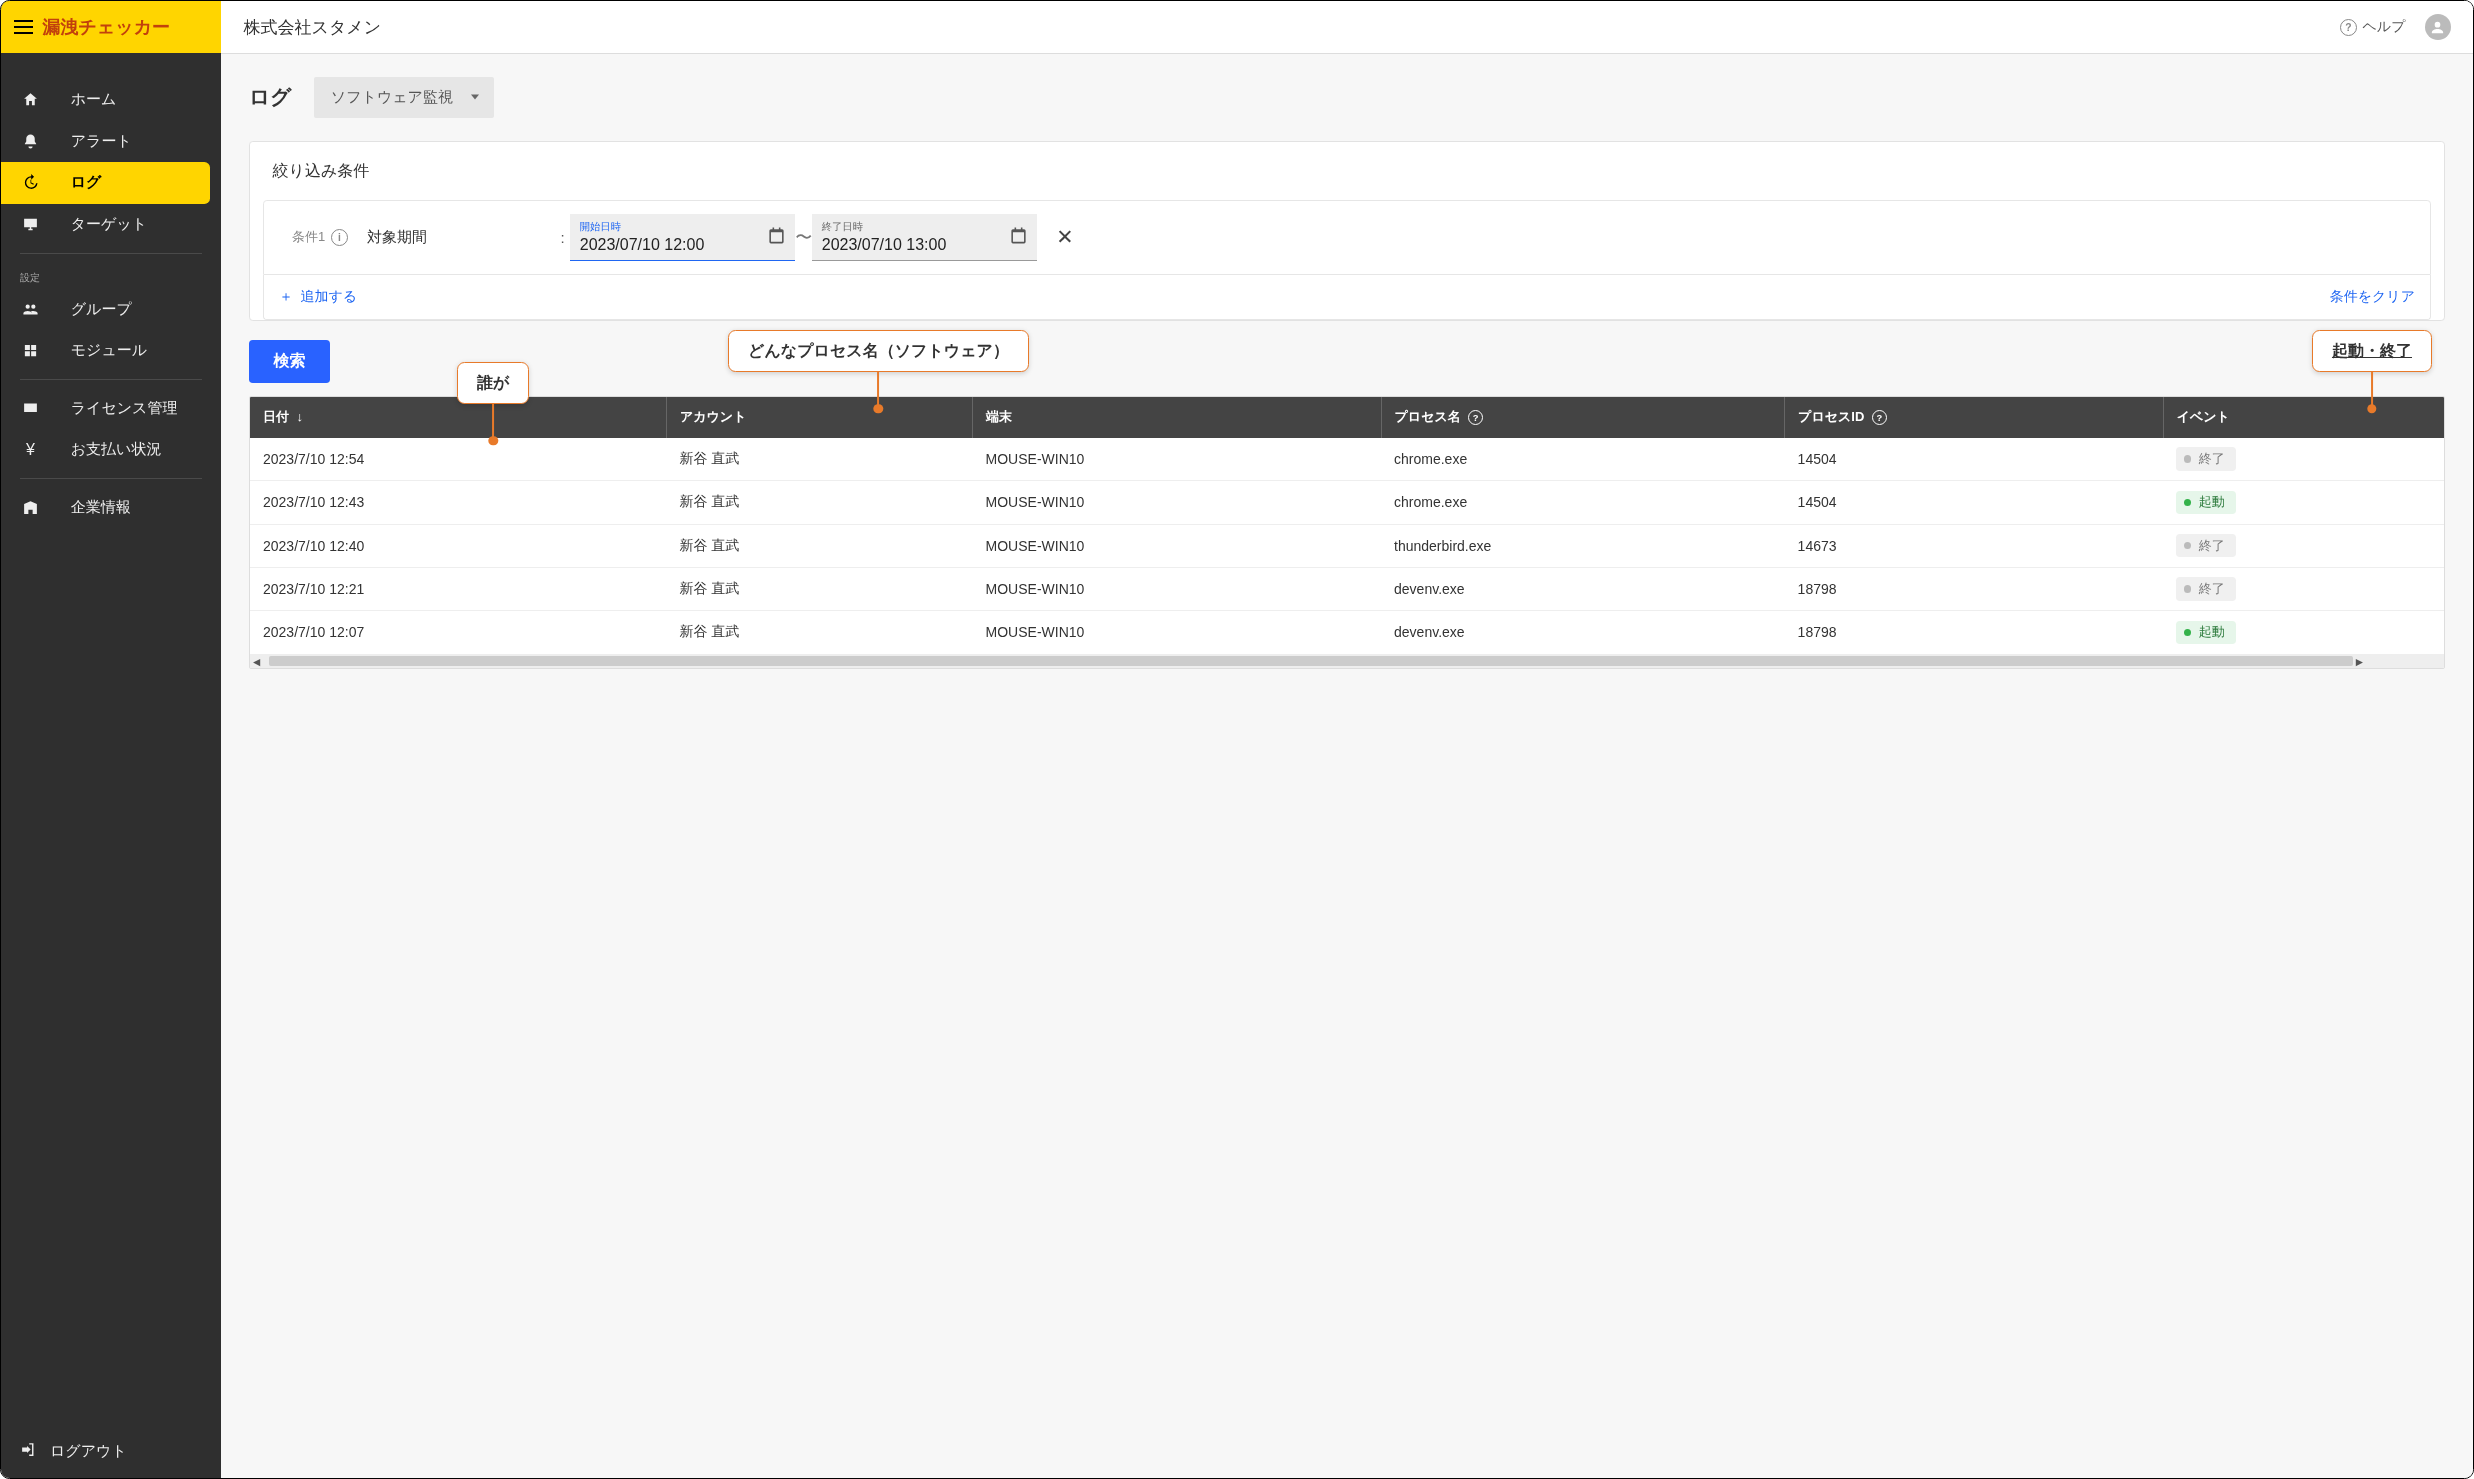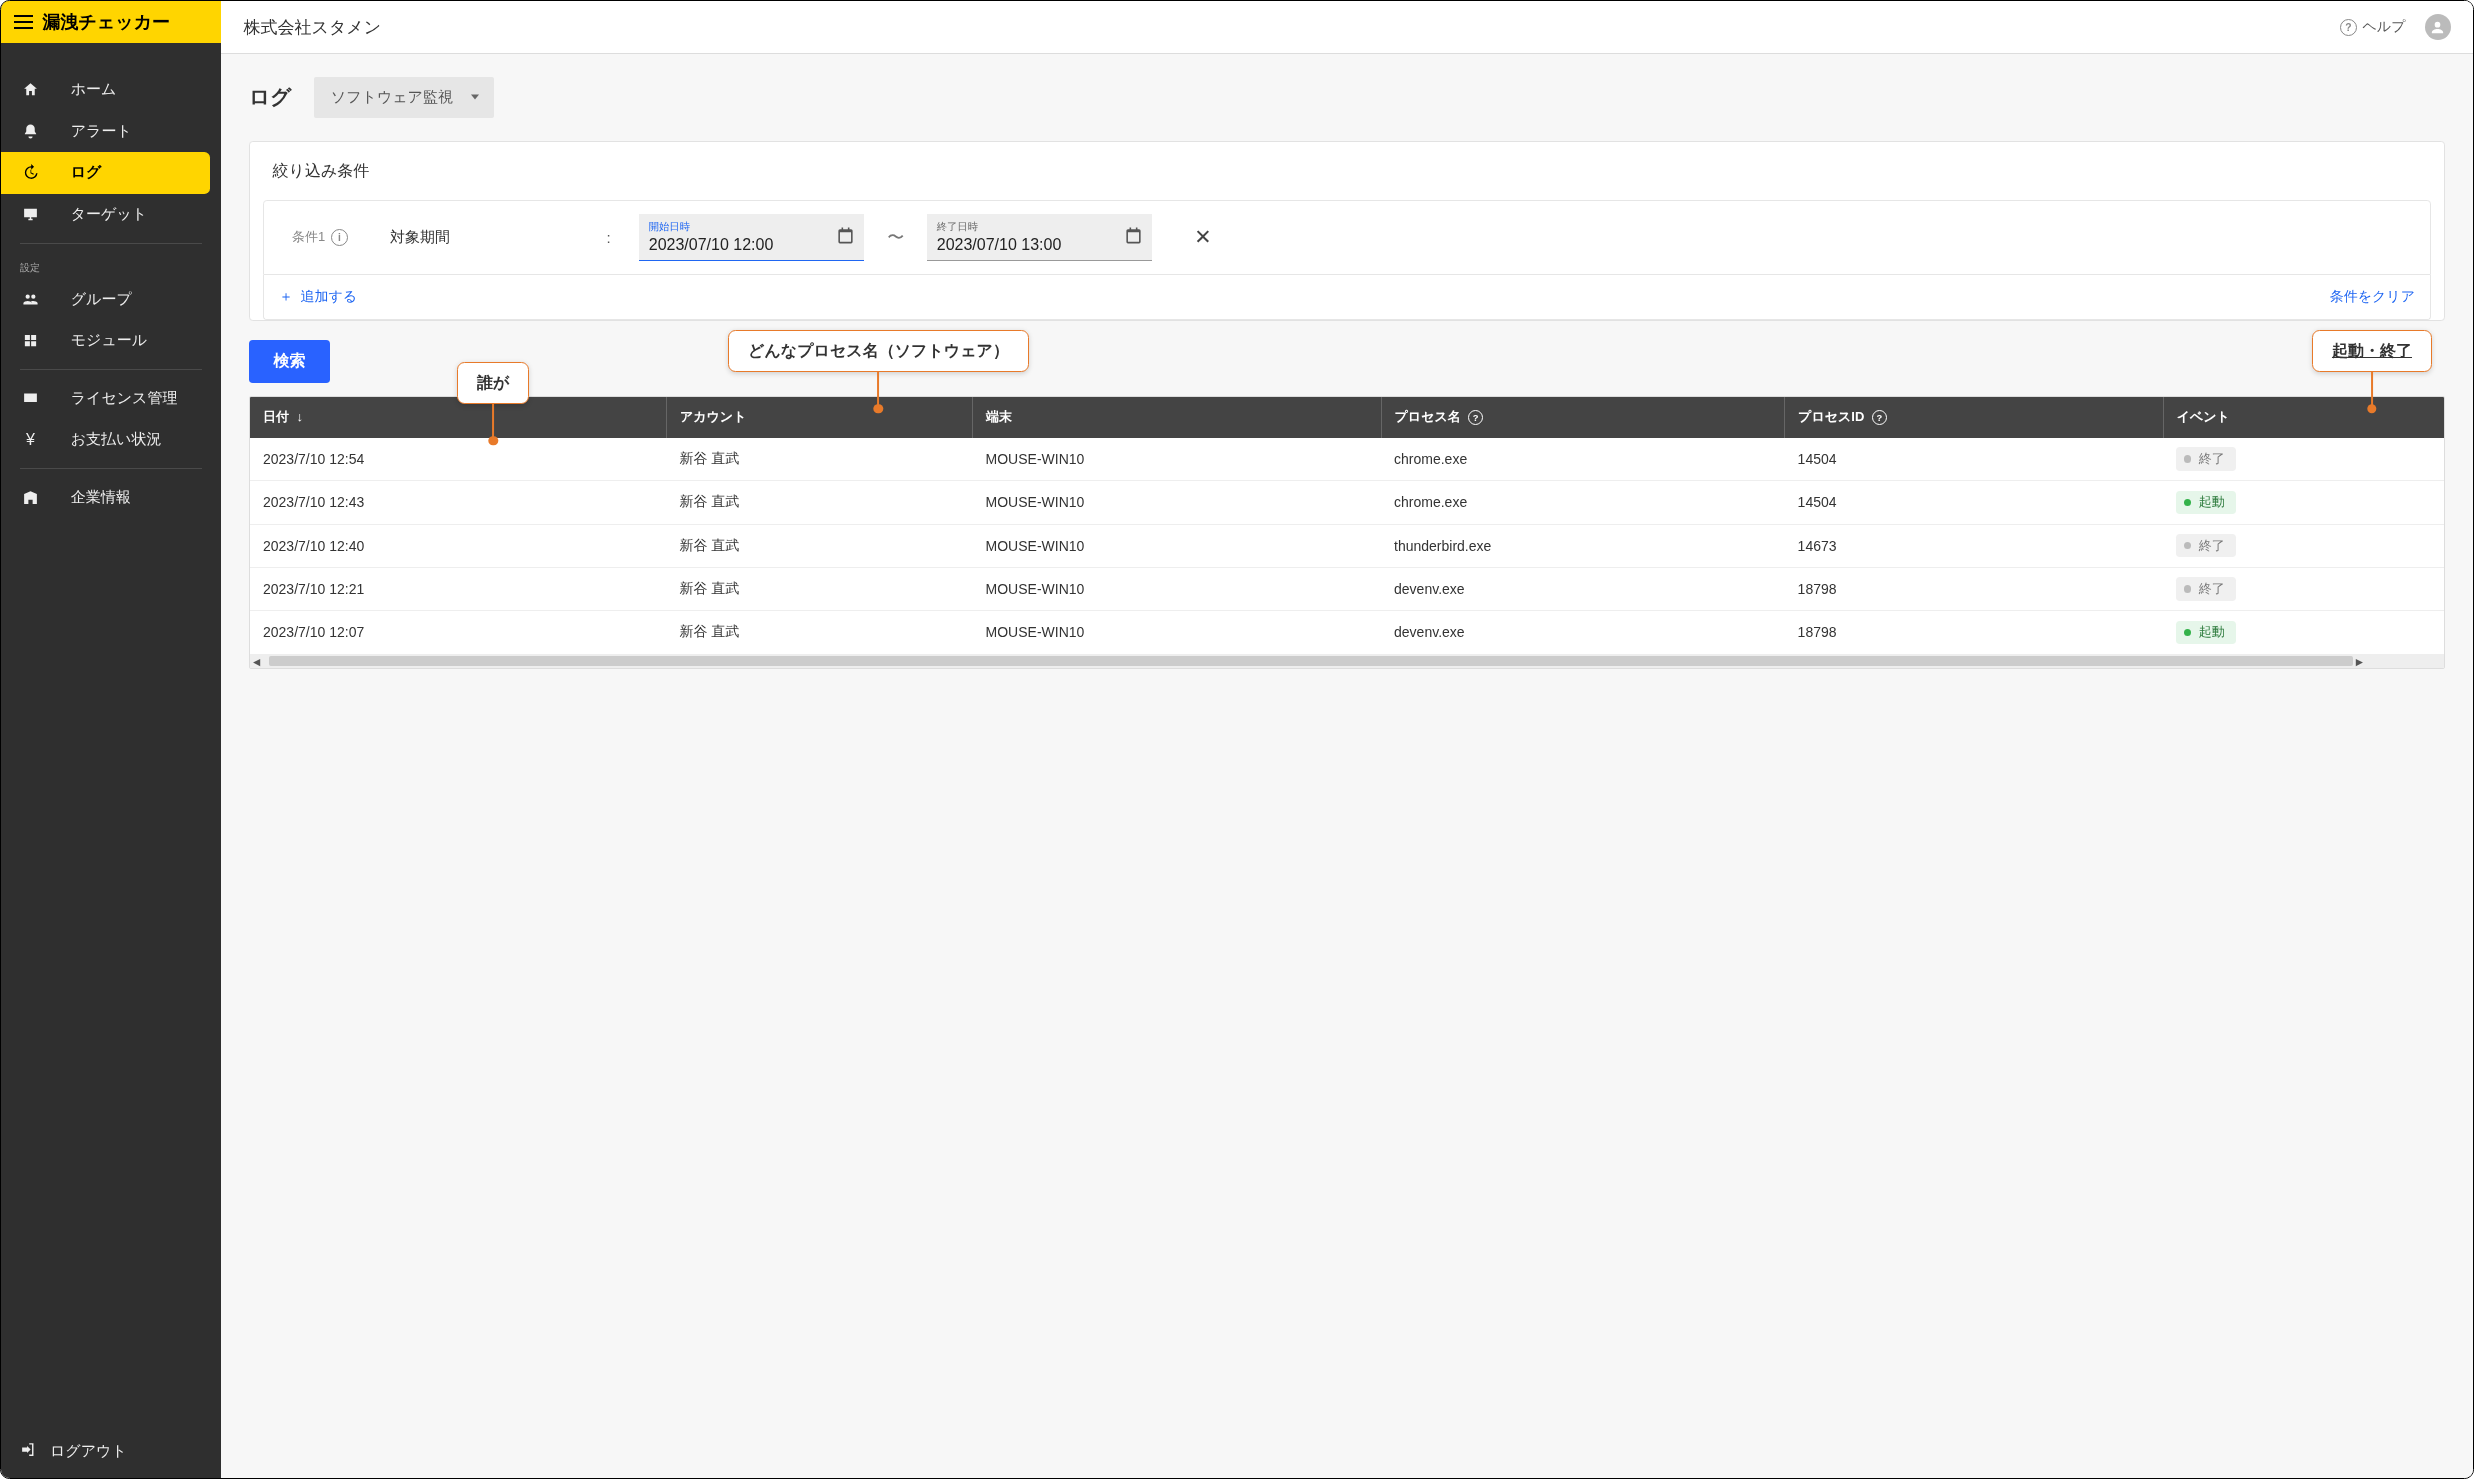--- a/index.html
+++ b/index.html
@@ -15,23 +15,23 @@
   
   .sidebar {
     width: 220px;
     background: #2f2f2f;
     color: #eee;
     display: flex;
     flex-direction: column;
     flex-shrink: 0;
   }
   .sidebar-header {
-    height: 42px;
+    height: 52px;
     background: #ffd500;
-    color: #000000;
+    color: #c2410c;
     display: flex;
     align-items: center;
     gap: 9.4px;
     padding: 0 13px;
     font-weight: 700;
     font-size: 18px;
   }
   .hamburger { display: flex; flex-direction: column; gap: 3.8px; cursor: pointer; }
   .hamburger span { display: block; width: 19px; height: 2.3px; background: #000; }
 
@@ -78,21 +78,21 @@
     display: inline-flex; align-items: center; cursor: pointer;
   }
   .select::after { content: ""; position: absolute; right: 15px; top: 50%;
     width: 0; height: 0; border-left: 4.7px solid transparent; border-right: 4.7px solid transparent;
     border-top: 5.6px solid #666; transform: translateY(-50%); }
 
   
   .filter-panel { background: #fff; border: 0.9px solid #e2e2e2; border-radius: 3.8px; }
   .filter-panel-title { padding: 19px 22.5px 7.5px; font-size: 16px; }
   .filter-row {
-    display: flex; align-items: center; gap: 23px;
+    display: flex; align-items: center; gap: 0;
     padding: 13px 28px;
     border: 0.9px solid #e6e6e6; margin: 11.3px 13px 0; border-radius: 3.8px 3.8px 0 0;
   }
   .cond-label { color: #888; font-size: 13px; display:flex; align-items:center; gap:5.6px; min-width: 75px; }
   .info-icon { width:17px; height:17px; border:1.4px solid #888; border-radius:50%;
     display:inline-flex; align-items:center; justify-content:center; font-size:10.3px; font-weight:700; color:#888;}
   .cond-name { font-size: 15px; min-width: 188px; }
   .colon { font-size: 15px; color:#555; margin: 0 5.6px; }
 
   .date-field { position: relative; background: #eee; width: 225px; padding: 5.6px 9.4px 3.8px; }

